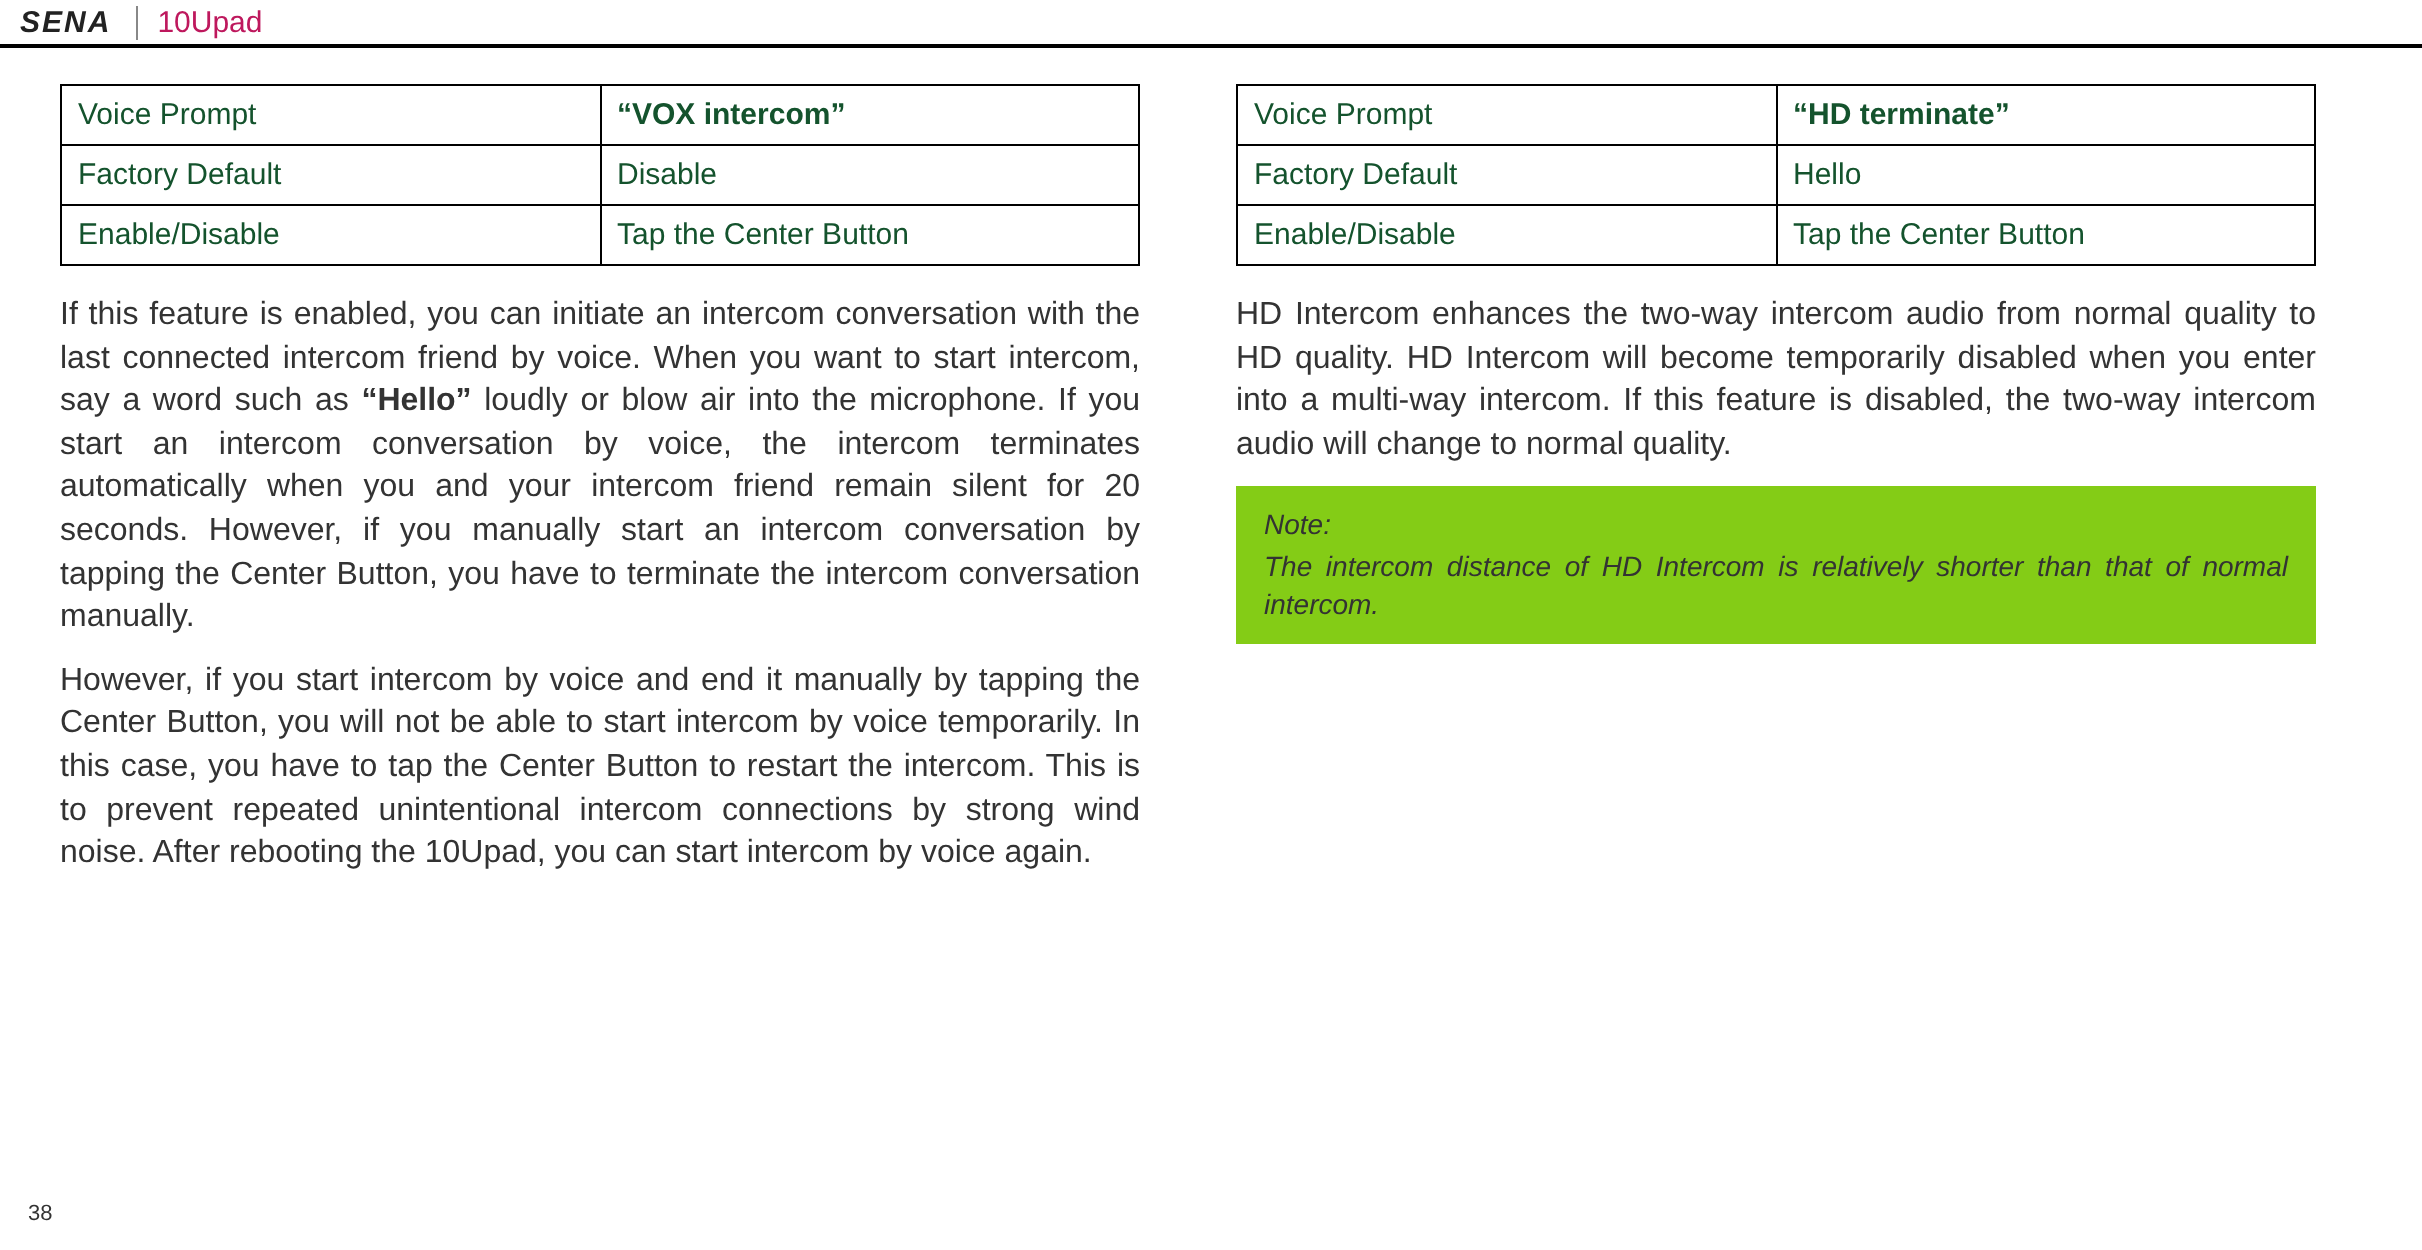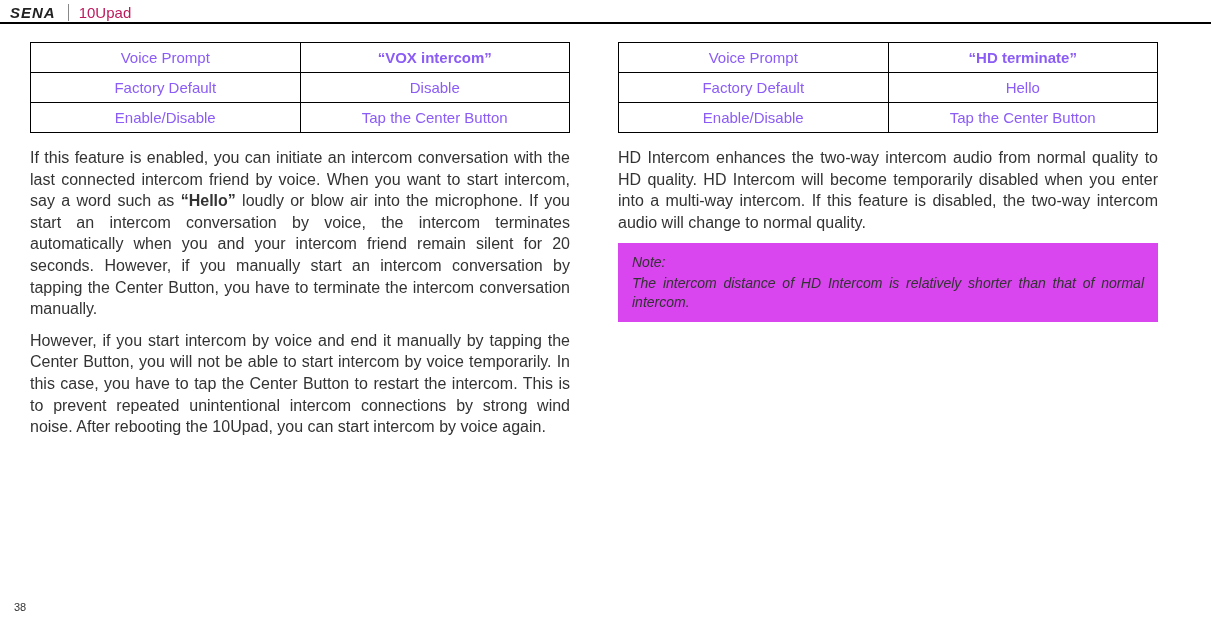--- a/index.html
+++ b/index.html
@@ -6,21 +6,21 @@
     body {
       font-family: Arial, Helvetica, sans-serif;
       width: 1211px;
       height: 625px;
       background: #fff;
       color: #222;
       position: relative;
     }
     .header {
       display: flex;
-      align-items: center;
+      align-items: flex-end;
       border-bottom: 2px solid #000;
       padding: 4px 10px 2px 10px;
       height: 24px;
     }
     .logo {
       font-weight: 900;
       font-style: italic;
       letter-spacing: 1px;
       font-size: 15px;
       border-right: 1px solid #888;
@@ -48,36 +48,35 @@
     }
     table.settings {
       width: 100%;
       border-collapse: collapse;
       border: 1.5px solid #000;
       margin-bottom: 14px;
     }
     table.settings td {
       border: 1px solid #000;
       padding: 6px 8px;
-      text-align: center;
       font-size: 15px;
-      color: #8b5cf6;
+      color: #14532d;
       width: 50%;
     }
     table.settings td.bold { font-weight: 700; }
     .para {
       font-size: 16px;
       line-height: 1.35;
       color: #333;
       text-align: justify;
       margin-bottom: 10px;
     }
     .para .bold { font-weight: 700; }
     .note-box {
-      background: #d946ef;
+      background: #84cc16;
       padding: 10px 14px;
       font-size: 14px;
       color: #333;
       font-style: italic;
       text-align: justify;
       line-height: 1.35;
     }
     .note-box .note-label {
       display: block;
       margin-bottom: 2px;

